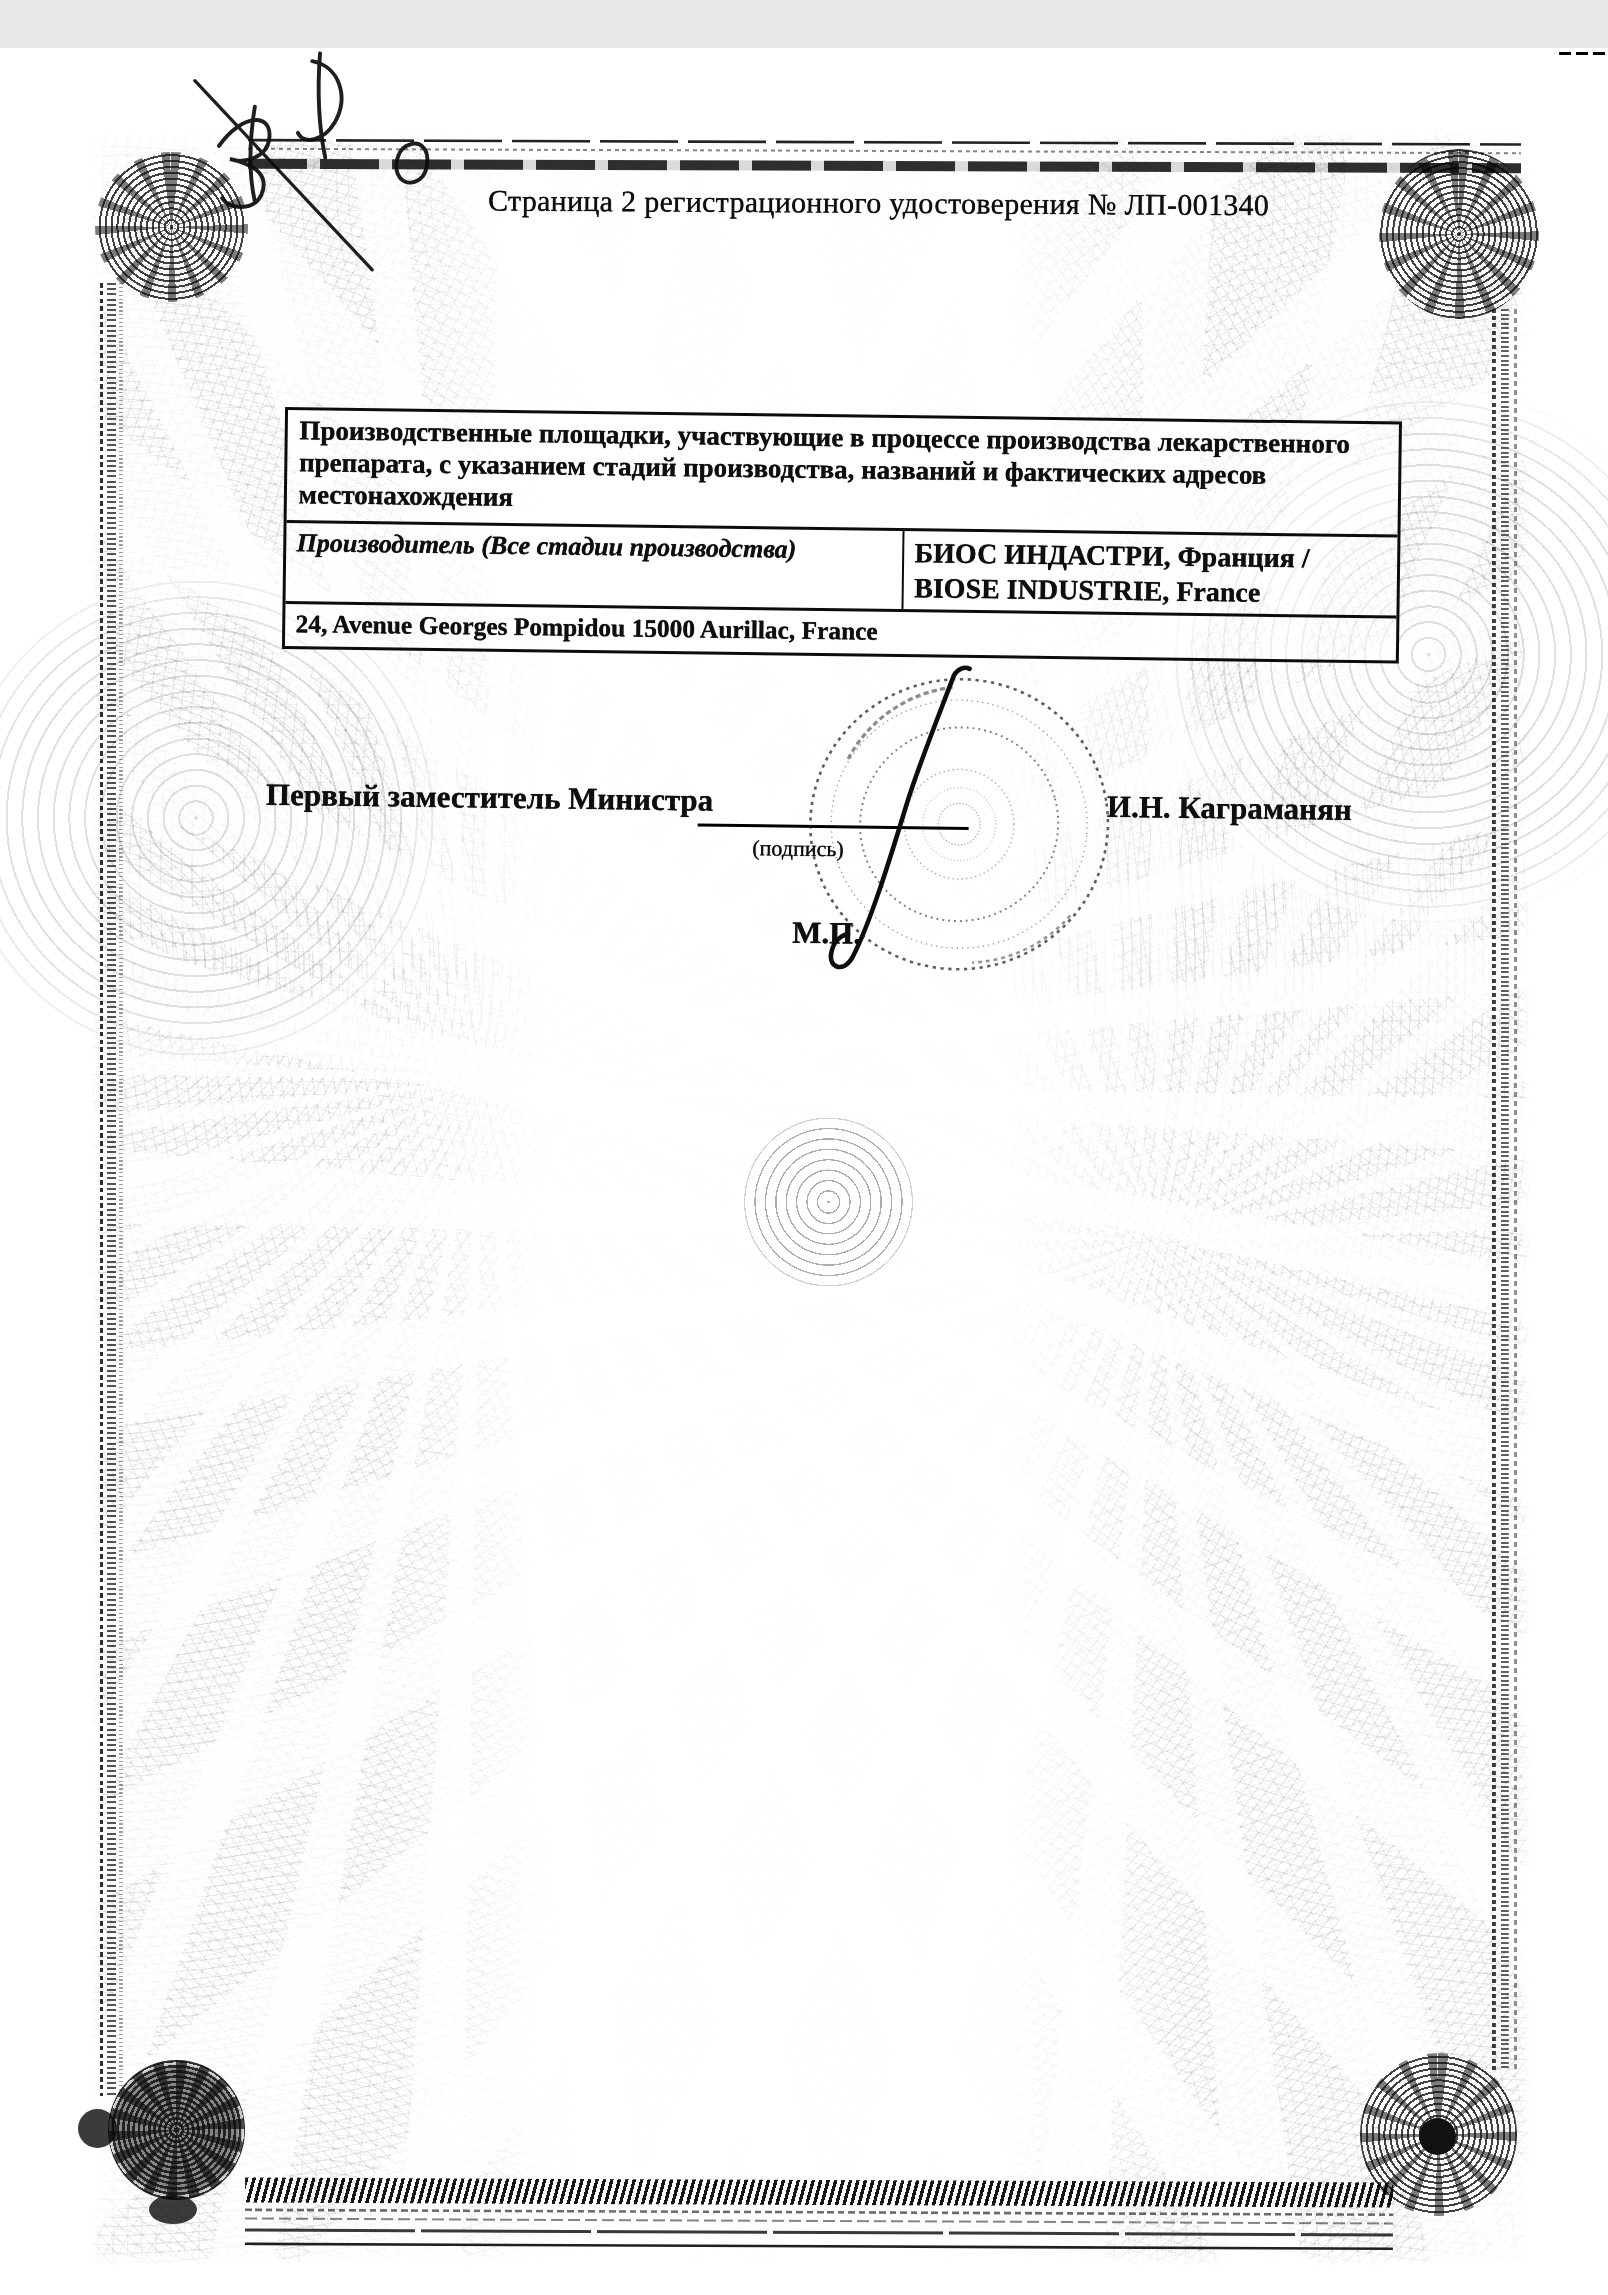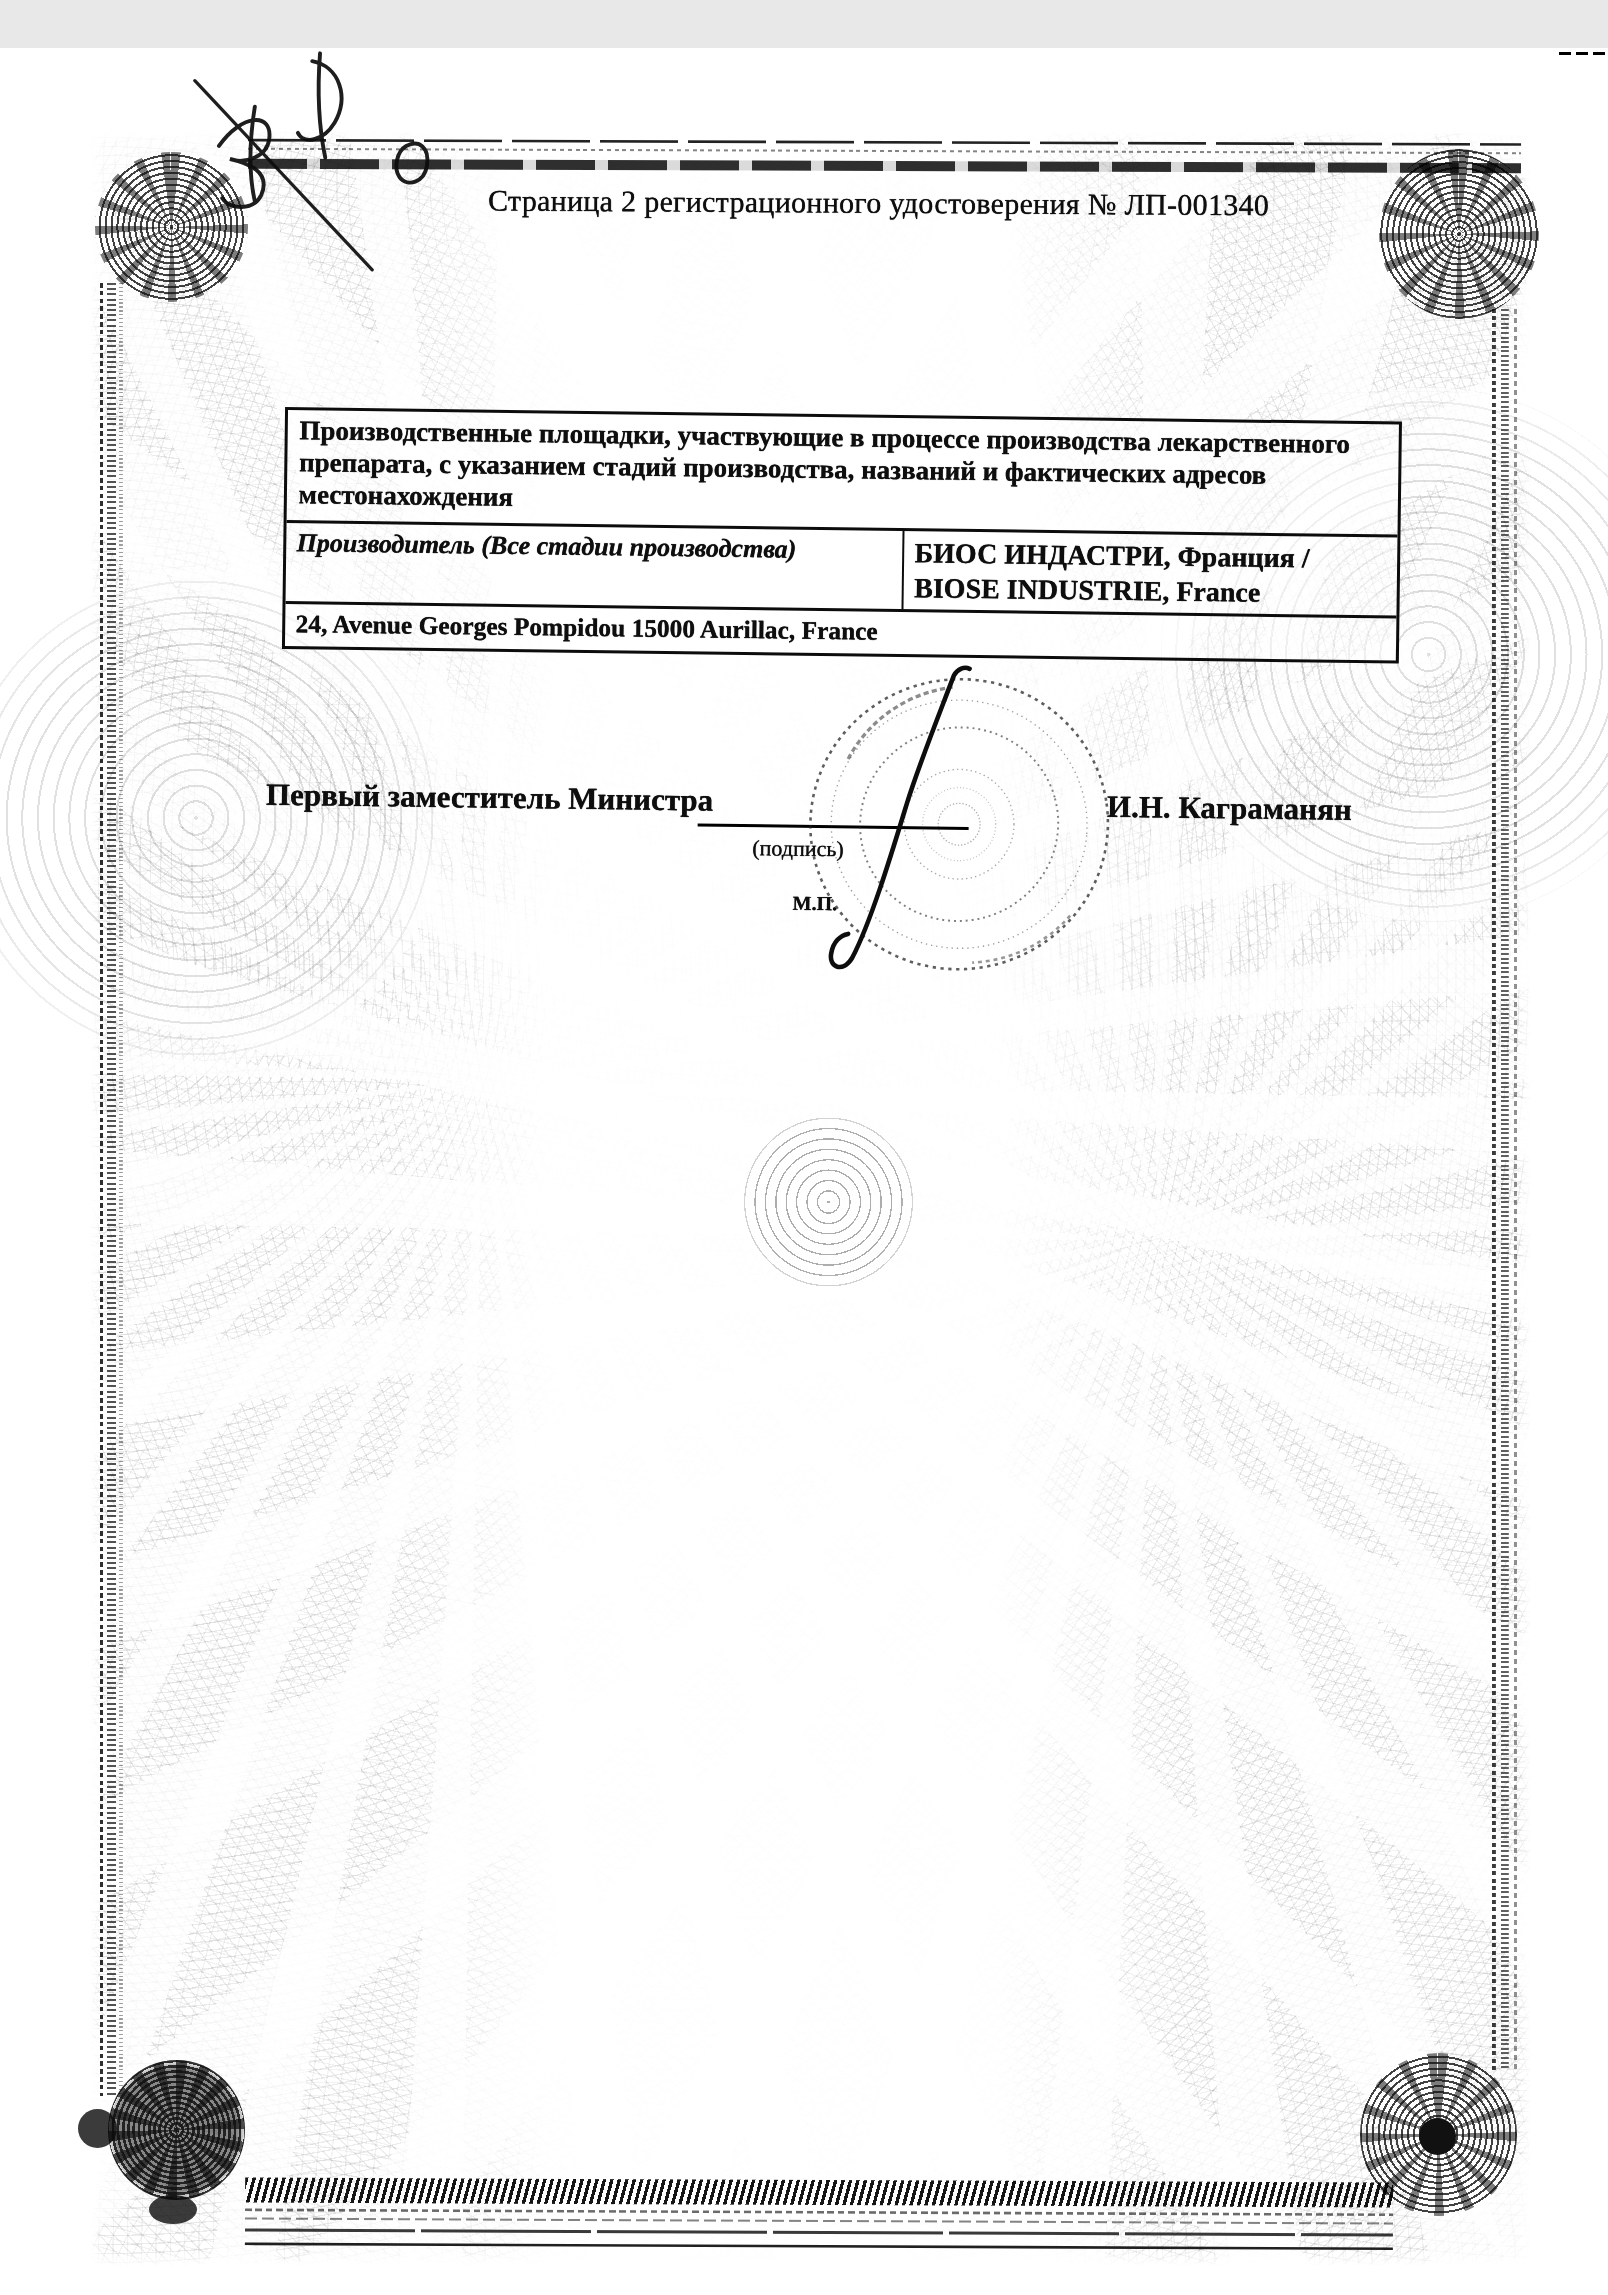--- a/index.html
+++ b/index.html
@@ -117,21 +117,21 @@
     border:3.3px solid #0c0c0c;box-sizing:border-box;background:rgba(255,255,255,.55);
   }
   .t-header{border-bottom:3.3px solid #0c0c0c;padding:5.2px 11.7px 9px;font-weight:bold;font-size:27px;line-height:1.18;}
   .t-row2{display:flex;border-bottom:3.3px solid #0c0c0c;min-height:77px;box-sizing:border-box;}
   .t-cell-l{flex:0 0 618px;border-right:2.6px solid #0c0c0c;padding:3.9px 10.4px;font-style:italic;font-weight:bold;font-size:26px;line-height:1.2;box-sizing:border-box;}
   .t-cell-r{flex:1;padding:3.9px 10.4px;font-weight:bold;font-size:28px;line-height:1.25;}
   .t-row3{padding:5.2px 10.4px 7.8px;font-weight:bold;font-size:25.4px;}
   .sig-title{position:absolute;left:271px;top:729px;font-size:31px;font-weight:bold;white-space:nowrap;}
   .sig-line{position:absolute;left:703px;top:770px;width:271px;height:3.3px;background:#000;}
   .sig-caption{position:absolute;left:758px;top:781px;font-size:22px;}
-  .sig-mp{position:absolute;left:799px;top:837px;font-size:20px;font-weight:bold;text-align:right;}
+  .sig-mp{position:absolute;left:799px;top:860px;font-size:31px;font-weight:bold;text-align:right;}
   .sig-name{position:absolute;left:1112px;top:730px;font-size:31px;font-weight:bold;white-space:nowrap;}
   .stamp-svg{position:absolute;left:809px;top:613px;}
   .handwriting-svg{position:absolute;left:157px;top:0;}
 </style>
 </head>
 <body>
 
 <div class="page">
 
   <div class="texture"></div>

